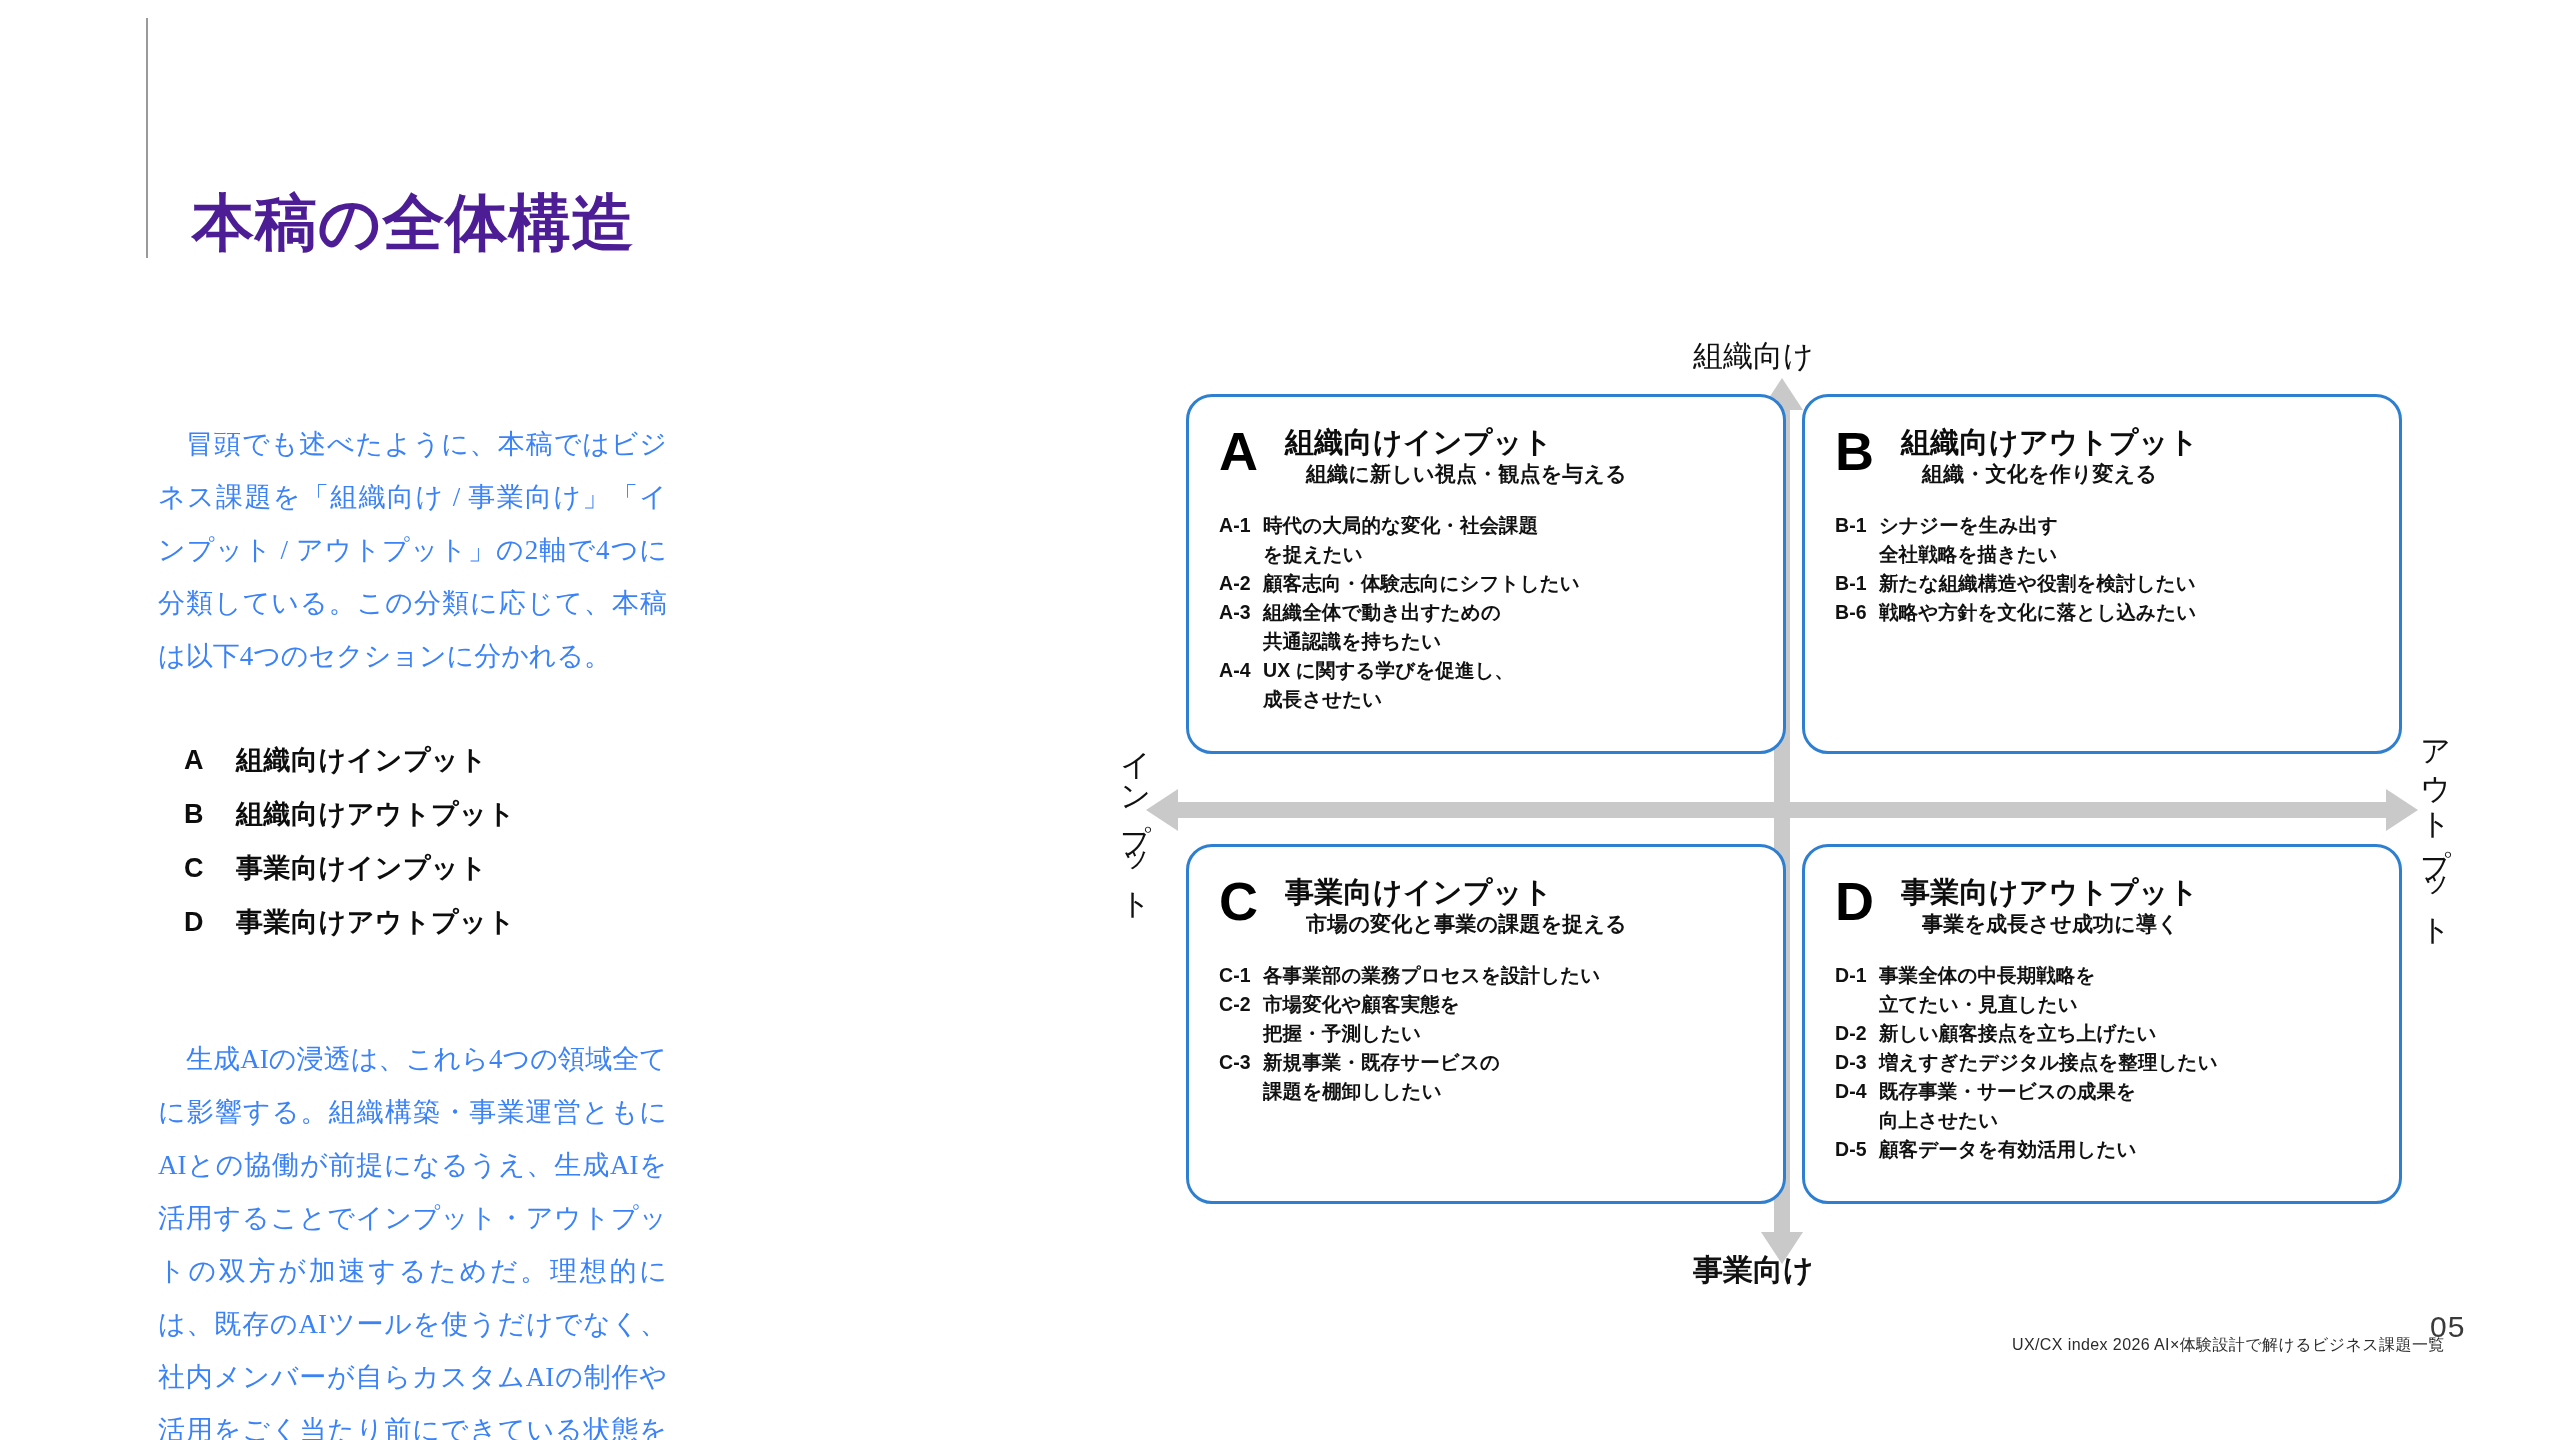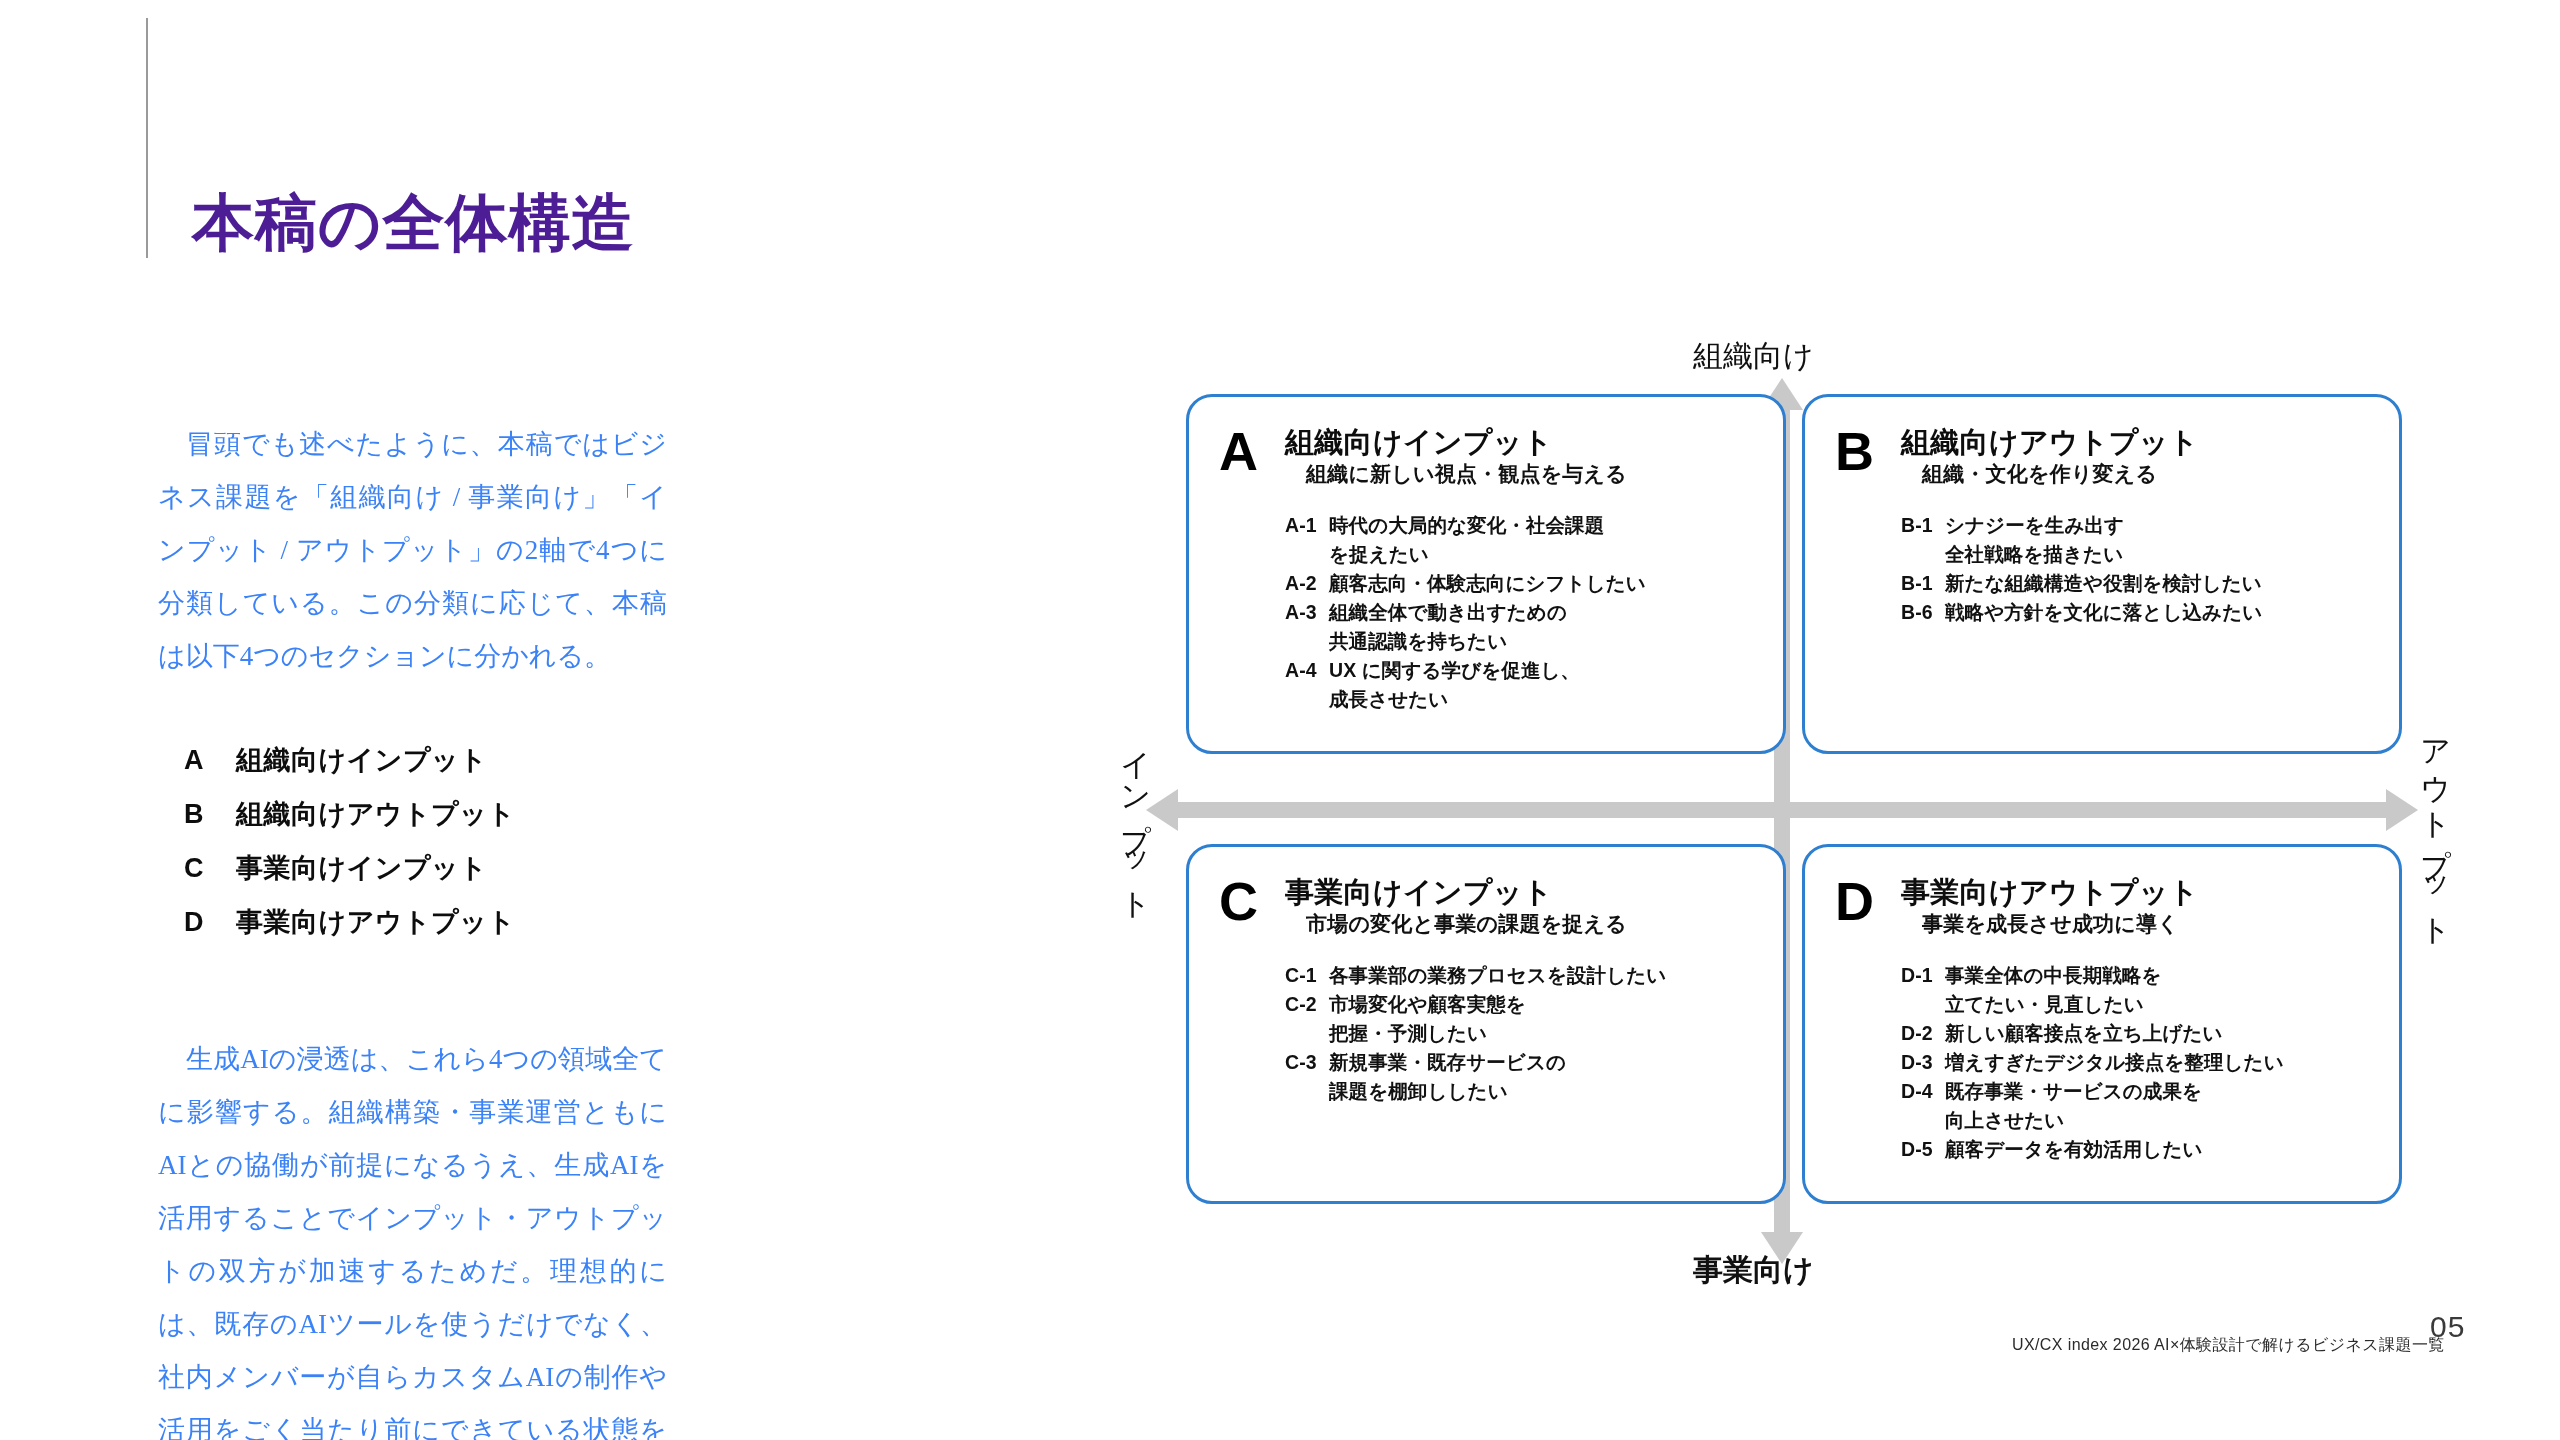--- a/index.html
+++ b/index.html
@@ -186,21 +186,20 @@
   .quadrant-subtitle {
     font-size: 21px;
     font-weight: bold;
     line-height: 30px;
     color: #111111;
     letter-spacing: 0.2px;
     margin-left: 21px;
   }
   .quadrant-items {
     margin-top: 22px;
-    margin-left: 66px;
   }
   .quadrant-item {
     display: flex;
     align-items: baseline;
     font-size: 19.5px;
     font-weight: bold;
     line-height: 29px;
     color: #111111;
     letter-spacing: 0.1px;
   }

